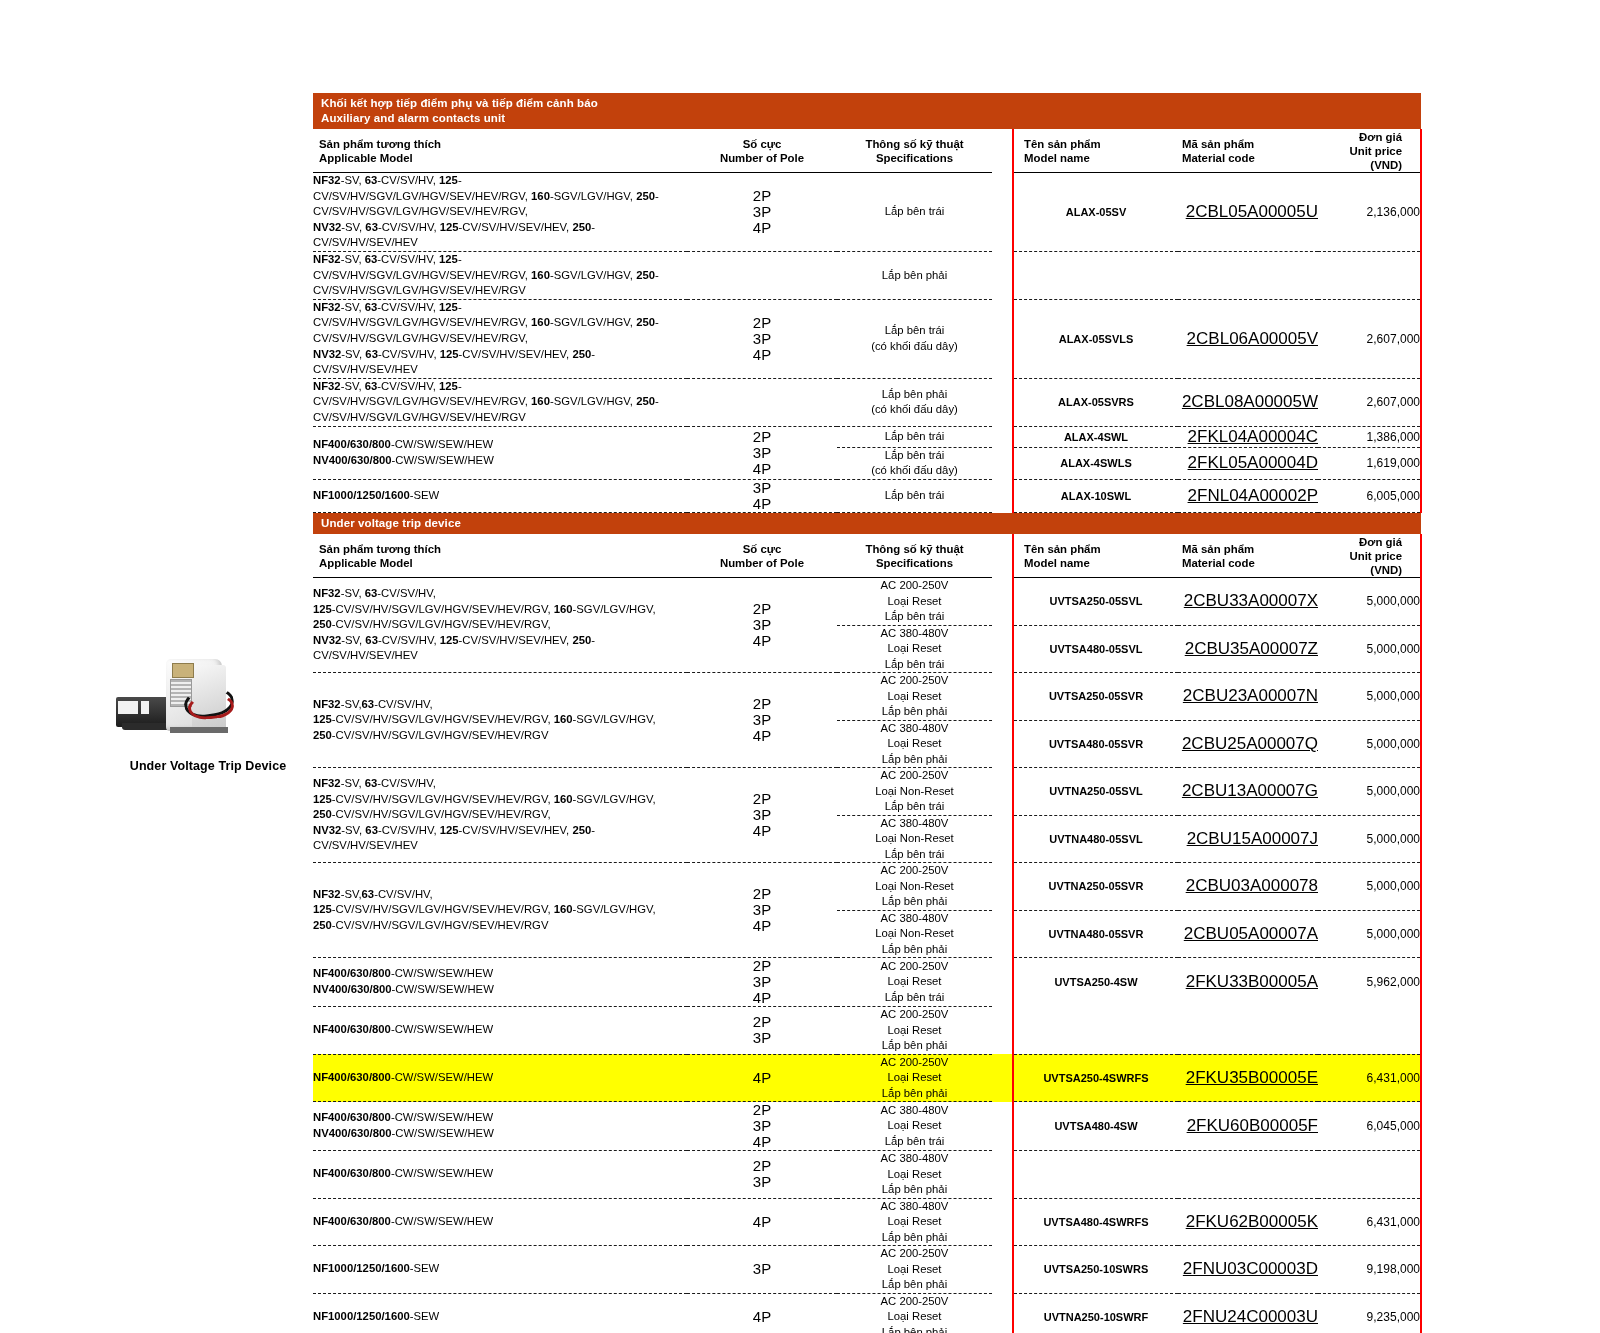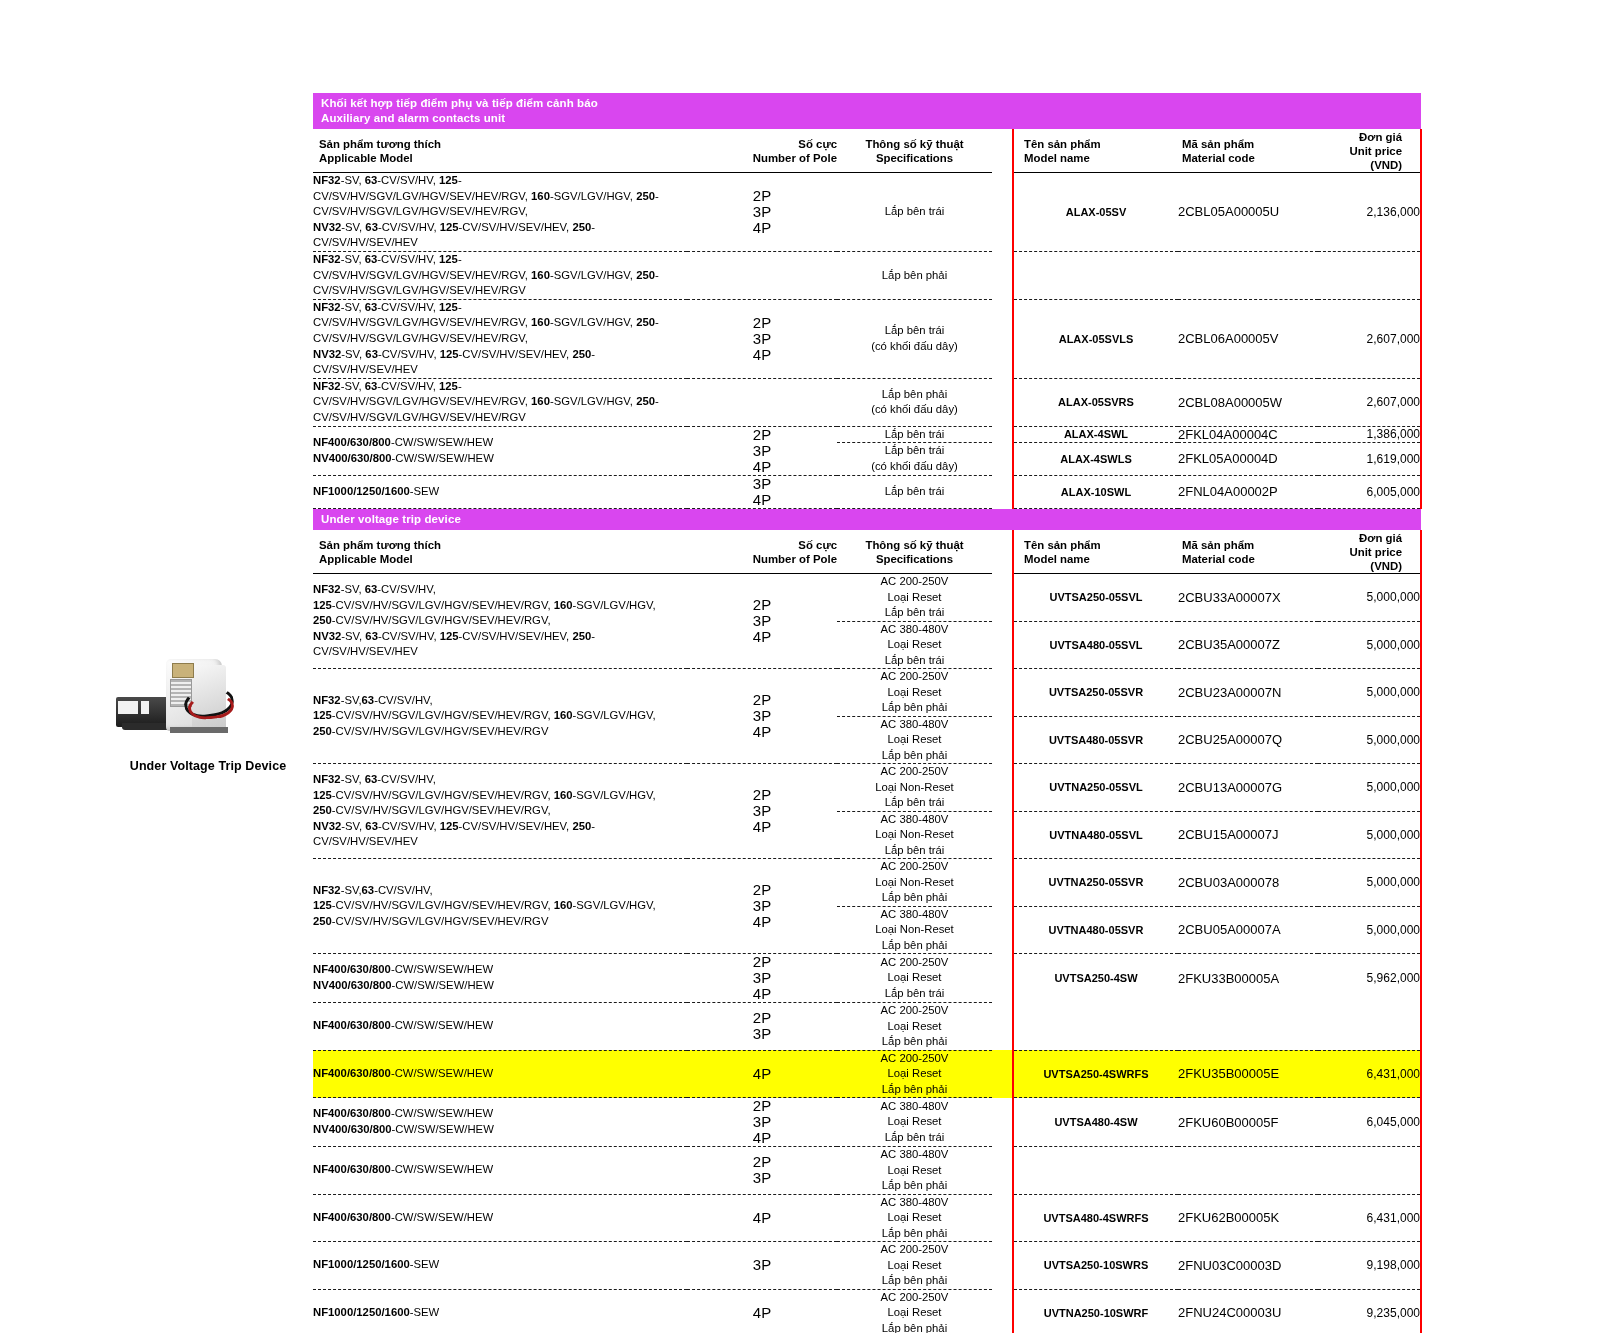--- a/index.html
+++ b/index.html
@@ -120,21 +120,21 @@
 
   
   .sheet {
     position: absolute;
     left: 313px;
     top: 93px;
     width: 1108px;
   }
 
   .red-band {
-    background: #d946ef;
+    background: #c2410c;
     color: #ffffff;
     font-weight: bold;
     font-size: 11.5px;
     line-height: 14.5px;
     padding: 3px 8px 4px 8px;
     letter-spacing: .1px;
   }
 
   table.grid {
     border-collapse: collapse;
@@ -158,21 +158,21 @@
 
   
   tr.colhead td {
     font-weight: bold;
     font-size: 11.4px;
     line-height: 14px;
     padding: 1px 0 0 0;
     border-bottom: 1.6px solid #000;
   }
   tr.colhead td.h-model   { padding-left: 6px;  text-align: left; }
-  tr.colhead td.h-pole    { text-align: right; }
+  tr.colhead td.h-pole    { text-align: center; }
   tr.colhead td.h-spec    { text-align: center; }
   tr.colhead td.h-name    { padding-left: 10px; text-align: left; margin-top: 37px; }
   tr.colhead td.h-mat     { padding-left: 4px;  text-align: left; }
   tr.colhead td.h-price   { text-align: right;  padding-right: 18px; }
   tr.colhead td.h-gap     { border-bottom: none; }
 
   .hl2 { display:block; }
 
   
   .cell-model {
@@ -192,22 +192,23 @@
     font-size: 11.3px;
   }
   .cell-name {
     padding-left: 10px;
     font-size: 11px;
     text-align: center;
     font-weight: bold;
   }
   .cell-mat {
     padding-left: 4px;
-    font-size: 13px;
-    text-align: left;
+    font-size: 17px;
+    text-align: right;
+    text-decoration: underline;
   }
   .cell-price {
     text-align: right;
     padding-right: 6px;
     font-size: 12px;
   }
 
   b, .b { font-weight: bold; }
   .dashbot    { border-bottom: 1.3px dashed #1a1a1a; }
 

